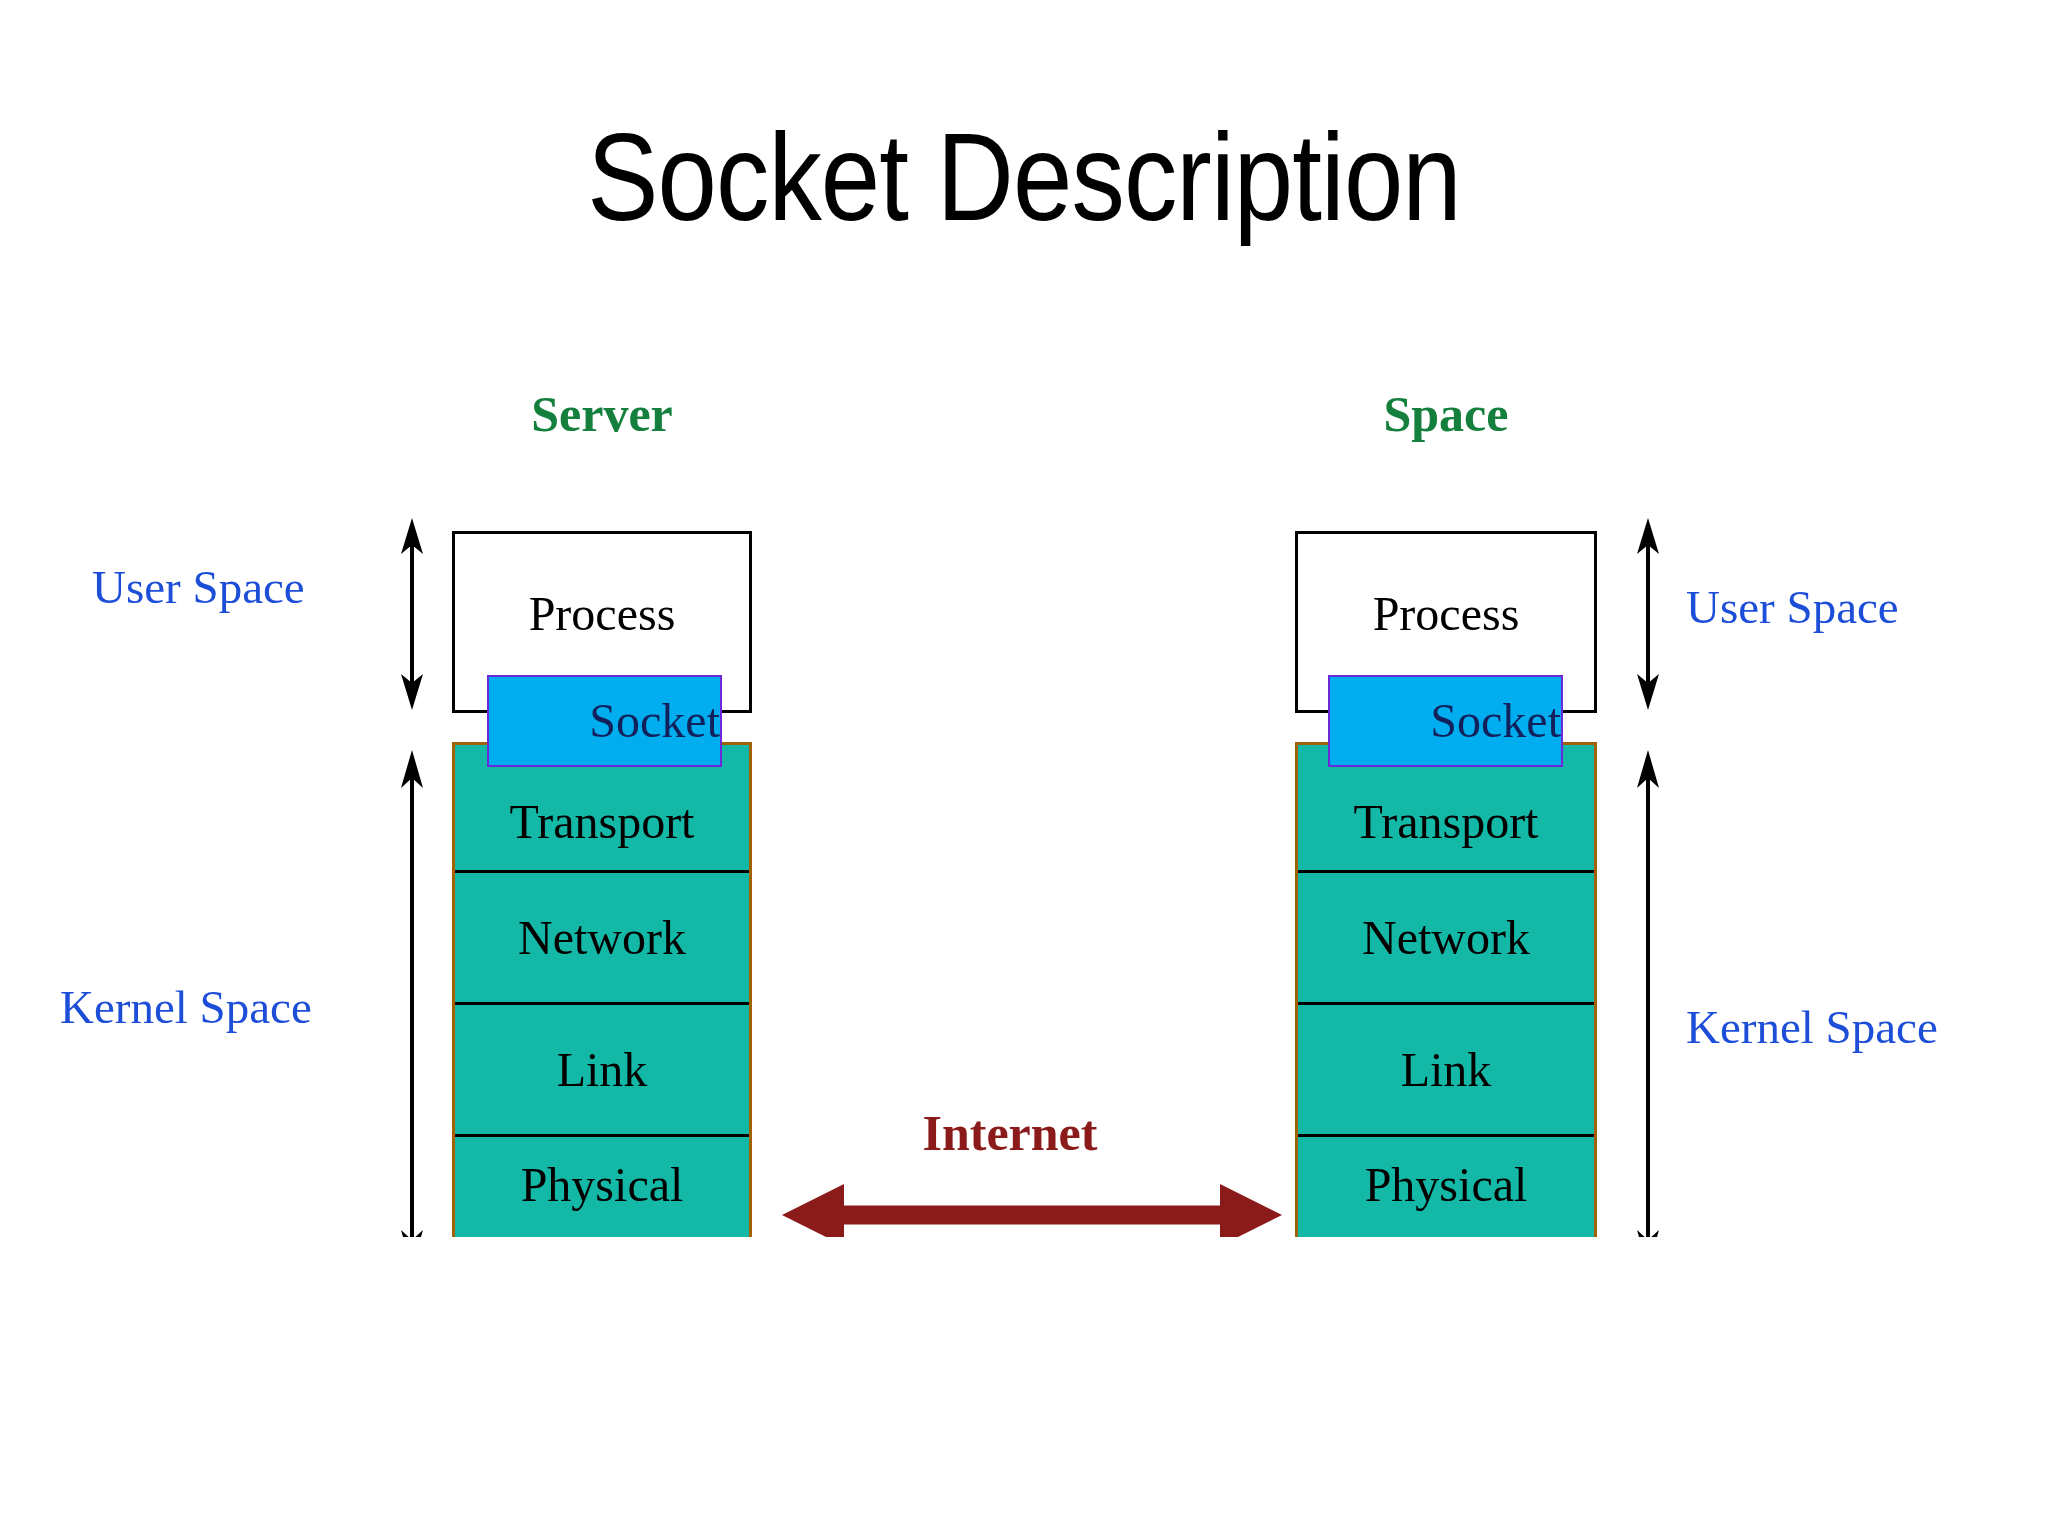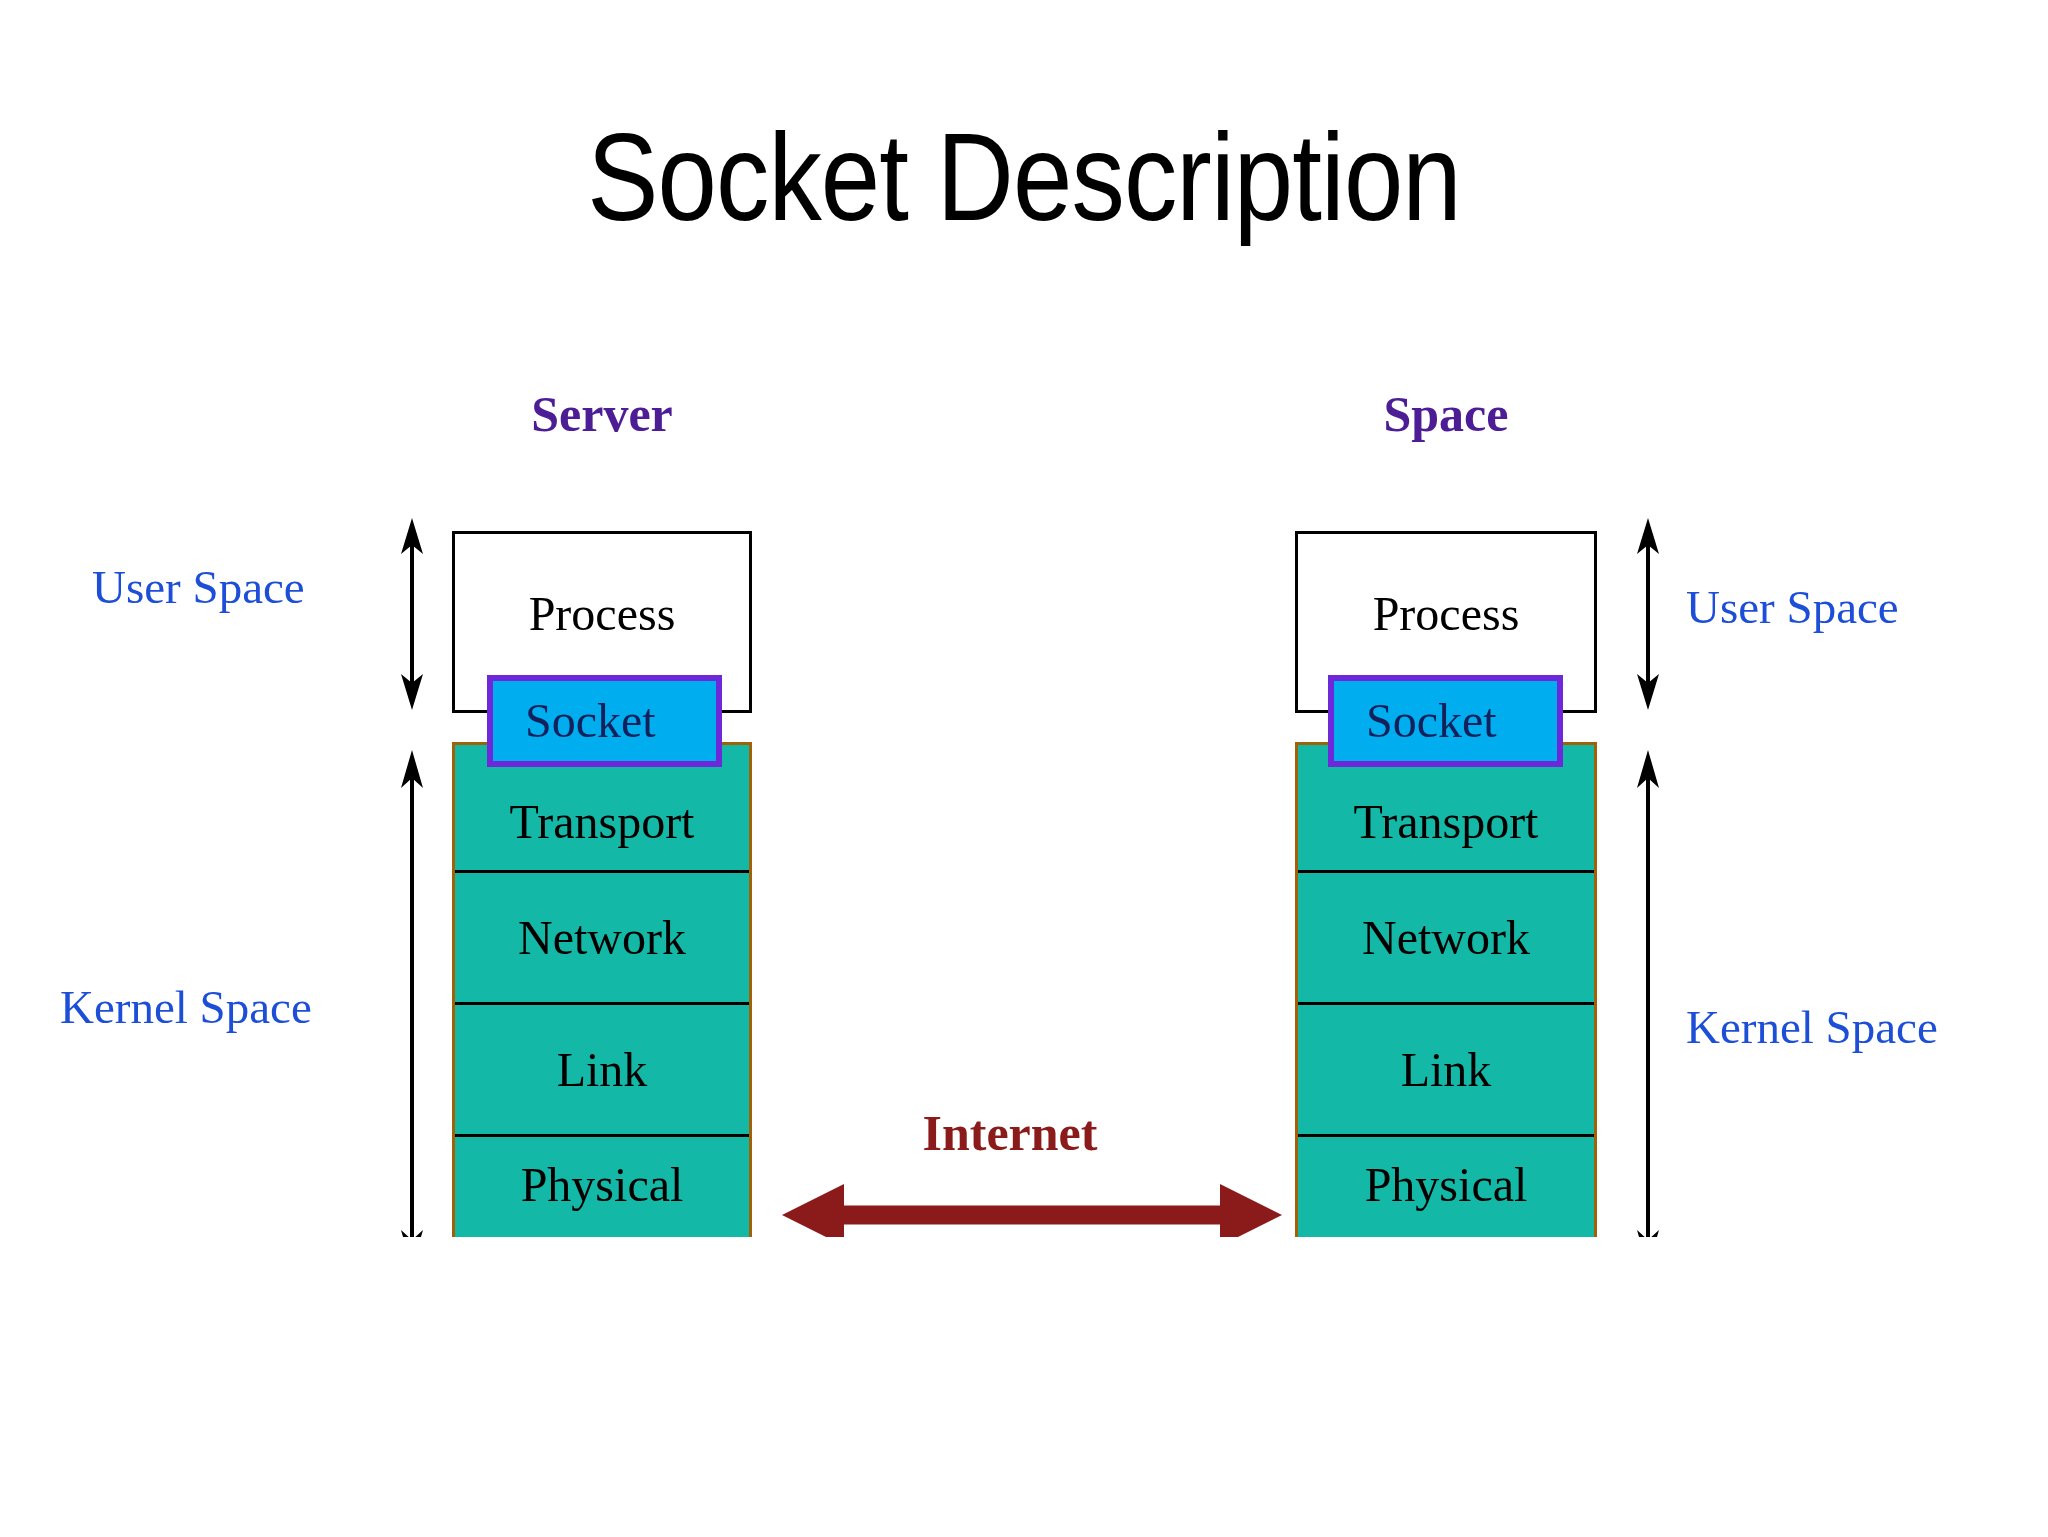--- a/index.html
+++ b/index.html
@@ -34,21 +34,21 @@
     transform-origin: 50% 50%;
     white-space: nowrap;
   }
 
   
   .side-heading {
     position: absolute;
     font-family: "Liberation Serif", "DejaVu Serif", serif;
     font-weight: bold;
     font-size: 50px;
-    color: #4c1d95;
+    color: #15803d;
     white-space: nowrap;
     text-align: center;
   }
   #server-heading { left: 452px; top: 385px; width: 300px; }
   #client-heading { left: 1295px; top: 385px; width: 302px; }
 
   
   .stack-col { position: absolute; top: 0; left: 0; }
 
   .process-box {
@@ -90,26 +90,26 @@
     text-align: center;
     font-family: "Liberation Serif", "DejaVu Serif", serif;
     font-size: 48px;
     color: #000000;
     white-space: nowrap;
   }
 
   .socket-box {
     position: absolute;
     background: #00AEEF;
-    border: 6px solid #6d28d9;
+    border: 2px solid #6d28d9;
     box-sizing: border-box;
     z-index: 6;
     display: flex;
     align-items: center;
-    justify-content: flex-start;
+    justify-content: flex-end;
     padding-left: 32px;
   }
   .socket-label {
     font-family: "Liberation Serif", "DejaVu Serif", serif;
     font-size: 48px;
     color: #12215c;
     white-space: nowrap;
     line-height: 1;
   }
 

